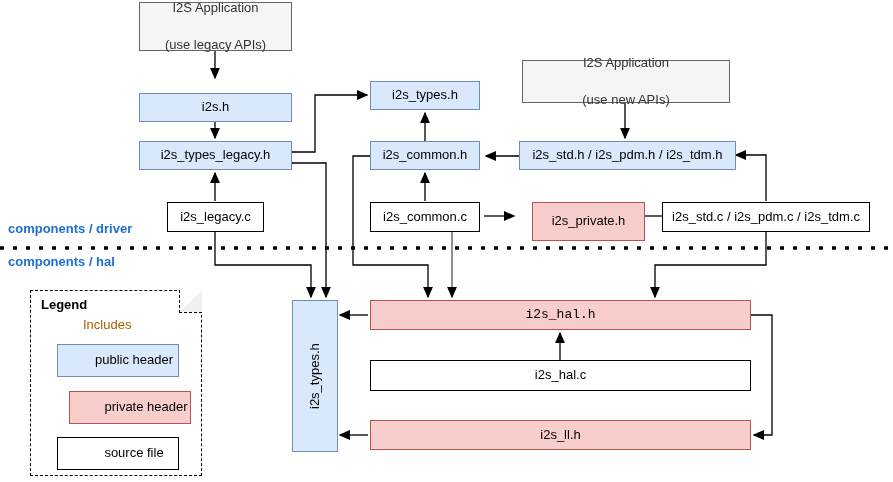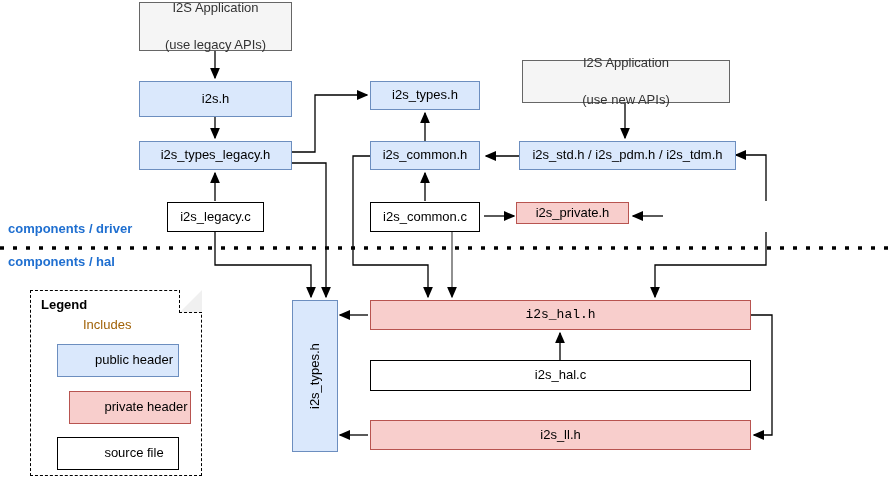--- a/index.html
+++ b/index.html
@@ -81,41 +81,42 @@
     <path d="M0,248 L893,248" stroke="#000000" stroke-width="3.4" stroke-dasharray="4 9" fill="none"></path>
 
     <path d="M56,331 L190,331" stroke="#444444" stroke-width="1.6" fill="none" marker-end="url(#ah)"></path>
   </svg>
 
   <div class="node app" style="left:139px;top:2px;width:153px;height:49px;flex-direction:column;">
     <span>I2S Application</span>
     <span>(use legacy APIs)</span>
   </div>
 
-  <div class="node pub" style="left:139px;top:81px;width:153px;height:36px;">i2s.h</div>
+  <div class="node pub" style="left:139px;top:93px;width:153px;height:29px;">i2s.h</div>
 
   <div class="node pub" style="left:139px;top:141px;width:153px;height:29px;">i2s_types_legacy.h</div>
 
   <div class="node src" style="left:167px;top:202px;width:97px;height:30px;">i2s_legacy.c</div>
 
   <div class="node pub" style="left:370px;top:81px;width:110px;height:29px;">i2s_types.h</div>
 
   <div class="node pub" style="left:370px;top:141px;width:110px;height:29px;">i2s_common.h</div>
 
   <div class="node src" style="left:370px;top:202px;width:110px;height:30px;">i2s_common.c</div>
 
-  <div class="node priv" style="left:516px;top:202px;width:113px;height:22px;">i2s_private.h</div>
+  <div class="node priv" style="left:532px;top:202px;width:113px;height:39px;">i2s_private.h</div>
 
   <div class="node app" style="left:522px;top:60px;width:208px;height:43px;flex-direction:column;">
     <span>I2S Application</span>
     <span>(use new APIs)</span>
   </div>
 
   <div class="node pub" style="left:519px;top:141px;width:217px;height:29px;">i2s_std.h / i2s_pdm.h / i2s_tdm.h</div>
 
+  <div class="node src" style="left:662px;top:202px;width:208px;height:30px;">i2s_std.c / i2s_pdm.c / i2s_tdm.c</div>
 
   <div class="node pub vert" style="left:292px;top:300px;width:46px;height:152px;">i2s_types.h</div>
 
   <div class="node priv" style="left:370px;top:300px;width:381px;height:30px;font-family:Liberation Mono, monospace;">i2s_hal.h</div>
 
   <div class="node src" style="left:370px;top:360px;width:381px;height:31px;">i2s_hal.c</div>
 
   <div class="node priv" style="left:370px;top:420px;width:381px;height:30px;">i2s_ll.h</div>
 
   <div class="divlabel" style="left:8px;top:221px;">components / driver</div>

